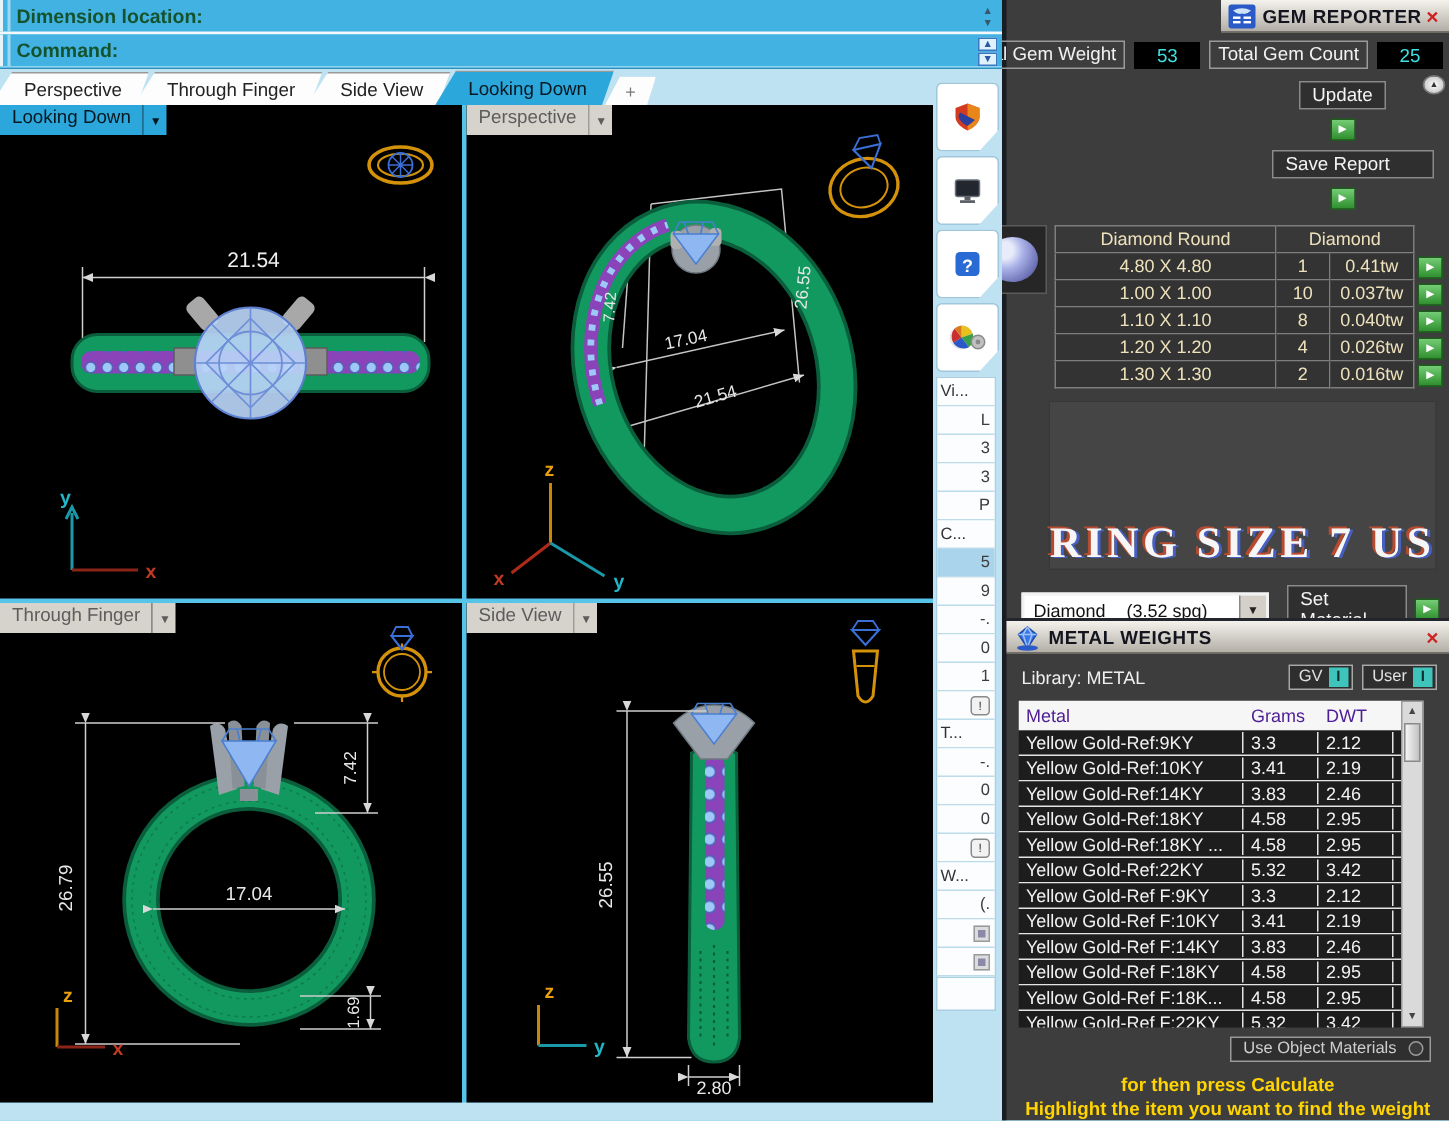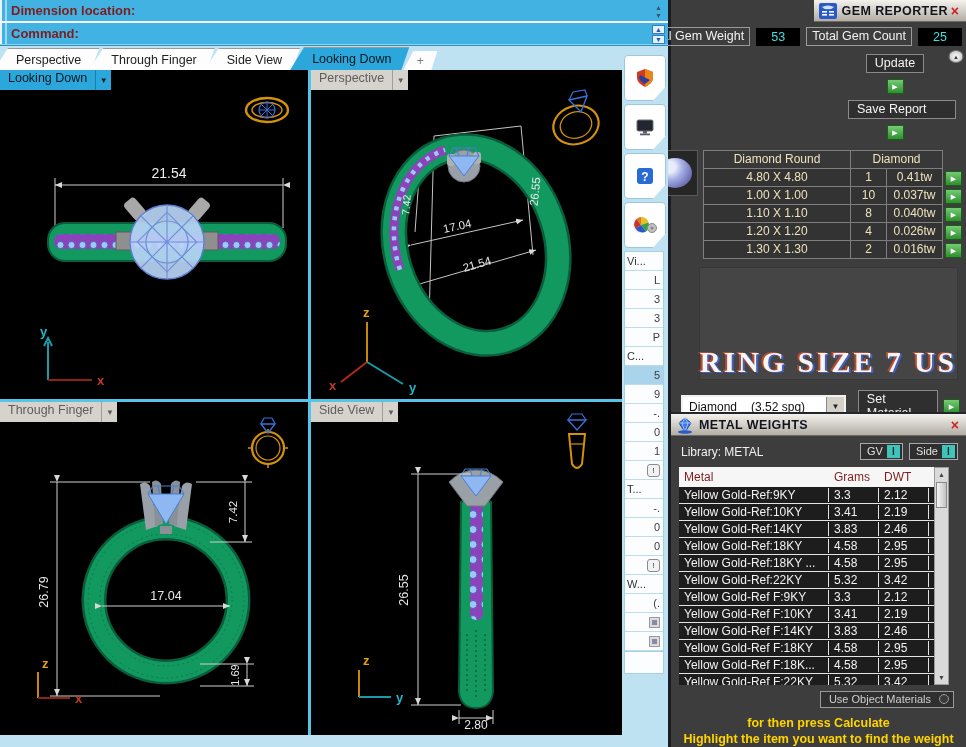--- a/index.html
+++ b/index.html
@@ -9,21 +9,21 @@
 
   
   .left { position: relative; width: 668px; height: 747px; background:#bfe2f2; }
 
   
   .cmd { background:#41b2e2; border-bottom:1px solid #2d90ba; }
   .cmd-row { position:relative; height:23px; display:flex; align-items:center;
     border-bottom:2px solid #f2f8fb; background:#41b2e2; }
   .cmd-row:last-child { border-bottom:1px solid #8fd2ee; height:22px; }
   .grip { width:7px; height:100%; border-left:2px solid #e8f4fa; border-right:2px solid #9fd8ef; margin-right:4px; }
-  .cmd-text { font-size:13px; font-weight:bold; color:#7f1d1d; }
+  .cmd-text { font-size:13px; font-weight:bold; color:#14532d; }
   .cmd-scroll { position:absolute; right:2px; top:1px; width:15px; height:20px;
     display:flex; flex-direction:column; justify-content:center; align-items:center; gap:1px;
     color:#35586b; font-size:7px; line-height:7px;}
   .cmd-scroll.blue span{ background:#dff1fa; border:1px solid #3a78c2; color:#2a58a2; width:13px; text-align:center; }
 
   
   .tabbar { position:relative; height:24px; background:#bfe2f2; display:flex; align-items:flex-end; padding-left:4px; }
   .tab { position:relative; height:22px; padding:0 18px 0 22px; background:#fdfdfd; color:#222;
     font-size:12.5px; display:flex; align-items:center;
     clip-path: polygon(14px 0, 100% 0, calc(100% - 8px) 100%, 0 100%); margin-left:-10px; border-top:1px solid #999; }
@@ -107,21 +107,21 @@
 
   .metal-panel { height:335px; flex:none; border-top:2px solid #23262c; display:flex; flex-direction:column; }
   .librow { display:flex; align-items:center; padding:7px 8px 5px 10px; }
   .librow .lab { color:#f0f0f0; font-size:12px; flex:1; }
   .tgl { display:flex; gap:4px; background:#2e2e2e; border:1px solid #a8a8a8;
     color:#e0e0e0; font-size:11px; padding:1px 2px 1px 6px; margin-left:6px; }
   .tgl i { display:block; width:13px; height:13px; background:#3fc4bc; color:#103030; font-style:normal;
     font-weight:bold; font-size:10px; text-align:center; line-height:13px; }
   .mwrap { display:flex; margin:2px 6px 0 8px; height:229px; overflow:hidden; }
   .mtable { width:255px; font-size:12px; }
-  .mhead { display:flex; background:#f6f6f6; color:#7f1d1d; height:20px; align-items:center; }
+  .mhead { display:flex; background:#f6f6f6; color:#4c1d95; height:20px; align-items:center; }
   .mrow { display:flex; height:17px; align-items:center; background:#1d1d1d; color:#f2f2f2;
     border-bottom:1px solid #e4e4e4; }
   .m1 { width:150px; padding-left:5px; border-right:1px solid #e4e4e4; white-space:nowrap; overflow:hidden;}
   .m2 { width:50px; padding-left:5px; border-right:1px solid #e4e4e4; }
   .m3 { width:50px; padding-left:5px; border-right:1px solid #e4e4e4; }
   .m4 { flex:1; }
   .mhead .m1,.mhead .m2,.mhead .m3{ border-right:none; }
   .mscroll { width:15px; background:#dadada; display:flex; flex-direction:column; align-items:center;
     border:1px solid #9a9a9a; }
   .mscroll .ar { font-size:7px; color:#444; height:13px; line-height:13px; }
@@ -572,21 +572,21 @@
         <span class="tb-close">×</span>
       </div>
 
       <div class="librow">
         <span class="lab">Library: METAL</span>
         <span class="tgl">
             <span>GV</span>
             <i>I</i>
           </span>
         <span class="tgl">
-            <span>Side</span>
+            <span>User</span>
             <i>I</i>
           </span>
       </div>
 
       <div class="mwrap">
         <div class="mtable">
           <div class="mhead">
             <div class="m1">Metal</div>
             <div class="m2">Grams</div>
             <div class="m3">DWT</div>

